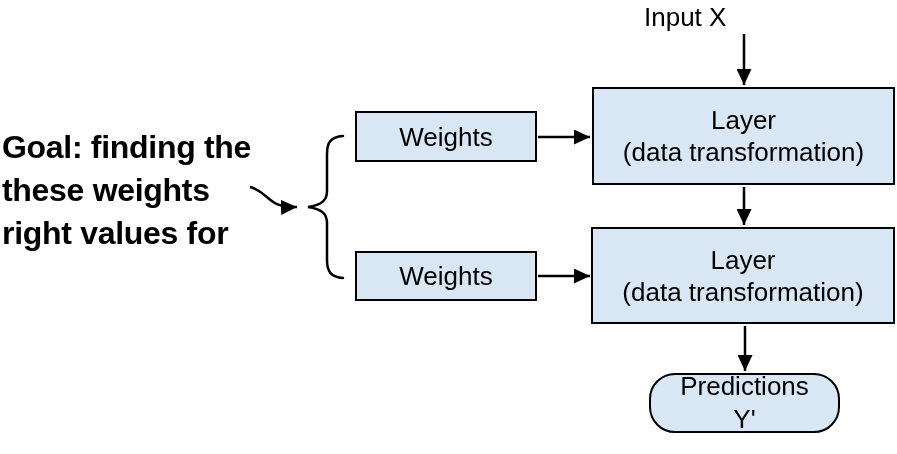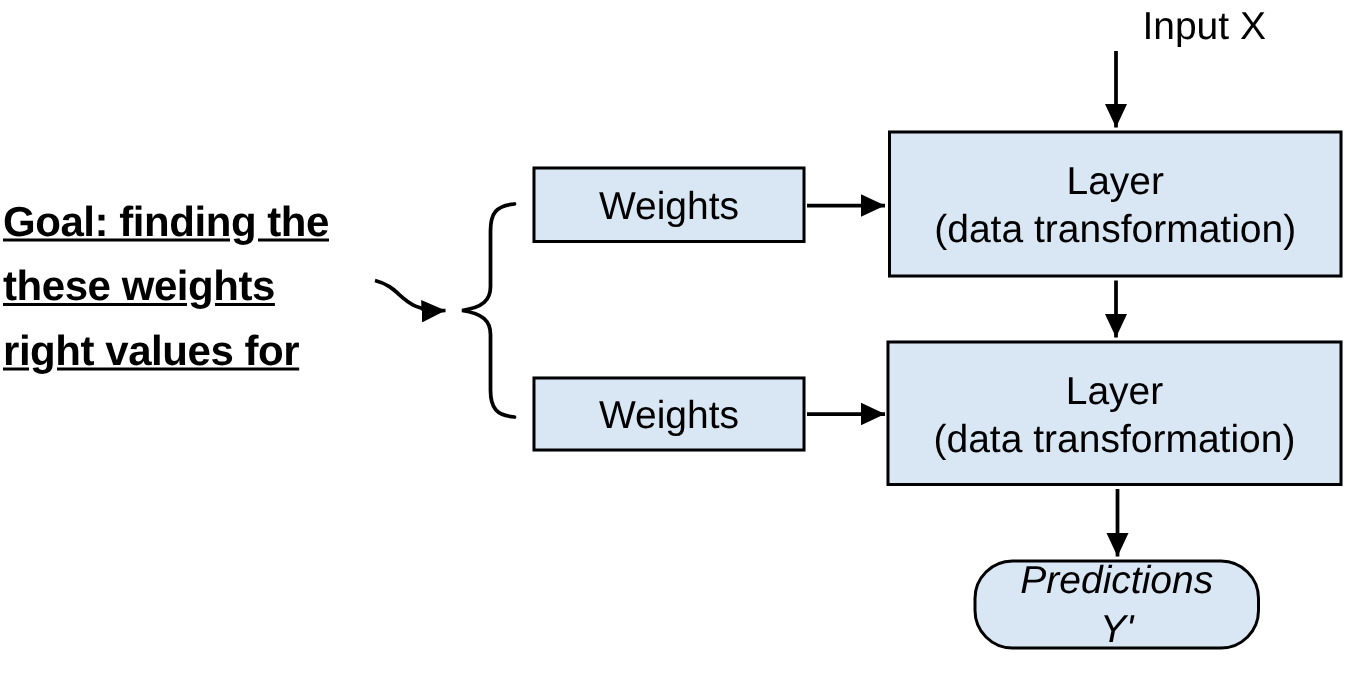--- a/index.html
+++ b/index.html
@@ -25,37 +25,36 @@
     font-size: 26px;
     line-height: 32px;
     color: #000000;
   }
   .weights-1 { left: 355px; top: 111px; width: 182px; height: 51px; }
   .weights-2 { left: 355px; top: 251px; width: 182px; height: 50px; }
   .layer-1   { left: 592px; top: 87px;  width: 303px; height: 98px; }
   .layer-2   { left: 591px; top: 227px; width: 304px; height: 97px; }
   .predictions {
     left: 649px; top: 373px; width: 191px; height: 60px;
-    border-radius: 26px; line-height: 33px; font-style: italic;
+    border-radius: 26px; line-height: 33px;
   }
   .input-label {
     position: absolute;
     left: 644px; top: 2px; width: 200px;
-    text-align: right;
+    text-align: left;
     font-size: 26px;
   }
   .goal {
     position: absolute;
     left: 2px; top: 126px;
-    font-size: 28px;
+    font-size: 32px;
     font-weight: bold;
     line-height: 43px;
     letter-spacing: -0.3px;
     white-space: nowrap;
-    text-decoration: underline;
   }
   .overlay {
     position: absolute;
     left: 0; top: 0;
     width: 897px; height: 454px;
     pointer-events: none;
   }
   .overlay path { stroke: #000000; fill: none; }
 </style>
 </head>

